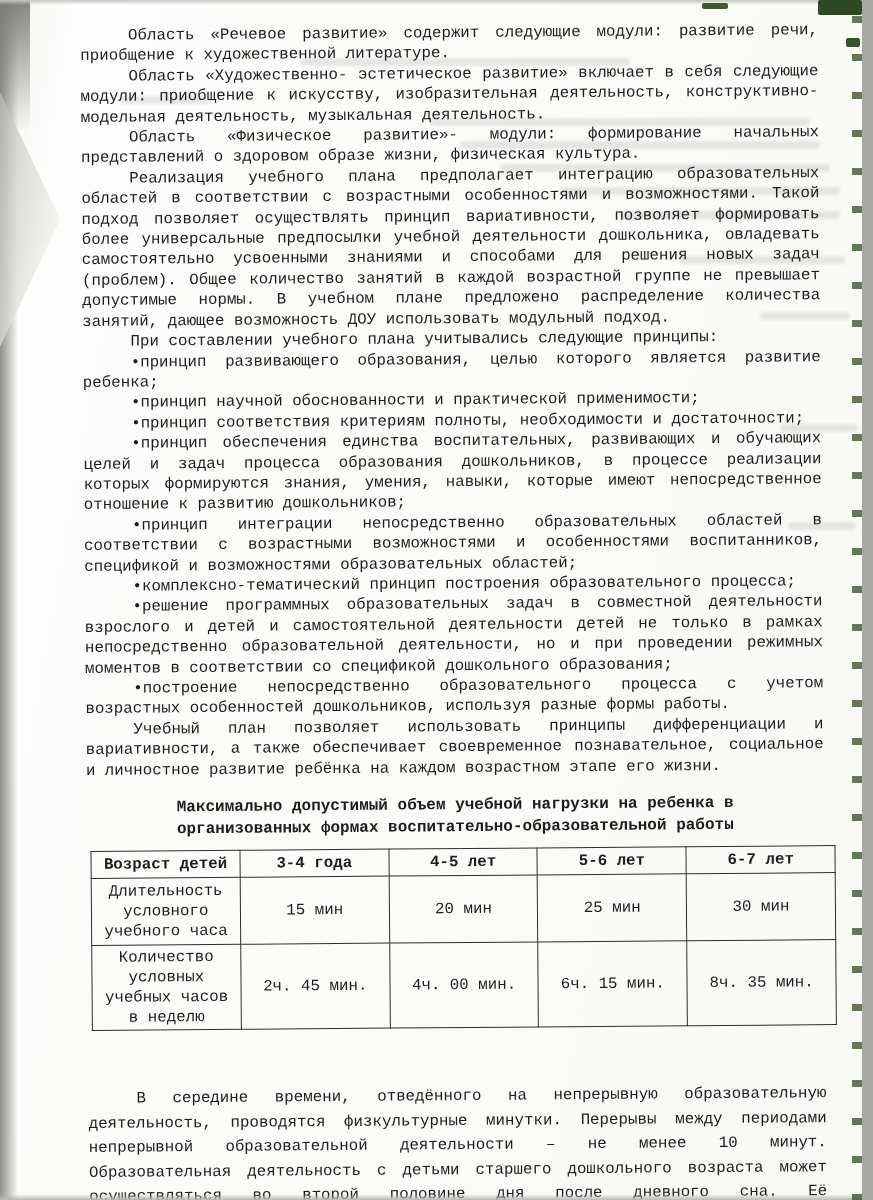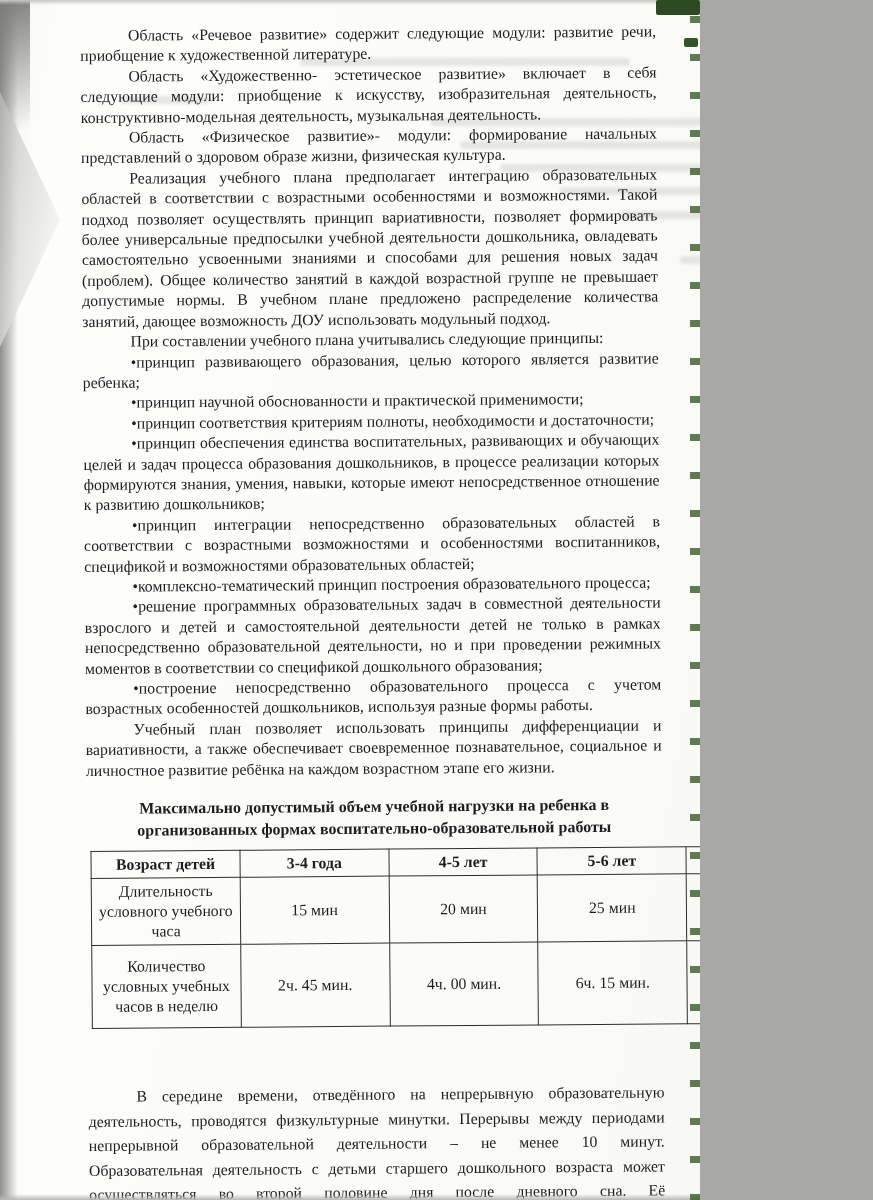--- a/index.html
+++ b/index.html
@@ -3,25 +3,26 @@
 <meta charset="utf-8">
 <style>
   html, body {
     margin: 0; padding: 0;
     width: 873px; height: 1200px;
     overflow: hidden;
     background: #a8a8a4;
   }
   .page {
     position: relative;
-    width: 700px; height: 1200px;
+    width: 830px; height: 1200px;
     background: linear-gradient(100deg, #f3f3ef 0%, #fdfdfb 7%, #fbfbf7 60%, #f8f8f4 100%);
-    font-family: Liberation Serif, serif;
+    font-family: Liberation Mono, monospace;
     color: #1d1d20;
     overflow: hidden;
+    padding-left: 32px;
   }
   .artifact { position: absolute; pointer-events: none; }
   .edge-top    { top:0; left:0; width:100%; height:5px; background:linear-gradient(to bottom,#c6c6c2,rgba(0,0,0,0)); z-index:3; }
   .edge-bottom { bottom:0; left:0; width:100%; height:6px; background:linear-gradient(to top,#b8b8b4,rgba(0,0,0,0)); z-index:3; }
   .edge-left   { top:0; left:0; width:18px; height:100%; background:linear-gradient(to right,#8f8f8b,#c9c9c5 55%,rgba(250,250,246,0)); z-index:3; }
   .corner-tl   { top:0; left:0; width:30px; height:130px; background:linear-gradient(160deg,#7c7c78,rgba(160,160,156,0)); z-index:3; }
   .fold        { left:0; top:92px; width:60px; height:255px; background:linear-gradient(100deg,#bcbcb8,#efefeb 75%); clip-path:polygon(0 0,100% 50%,0 100%); opacity:.75; z-index:3; }
   .edge-right-marks {
     top:0; right:0; width:10px; height:100%;
     background: repeating-linear-gradient(to bottom,

